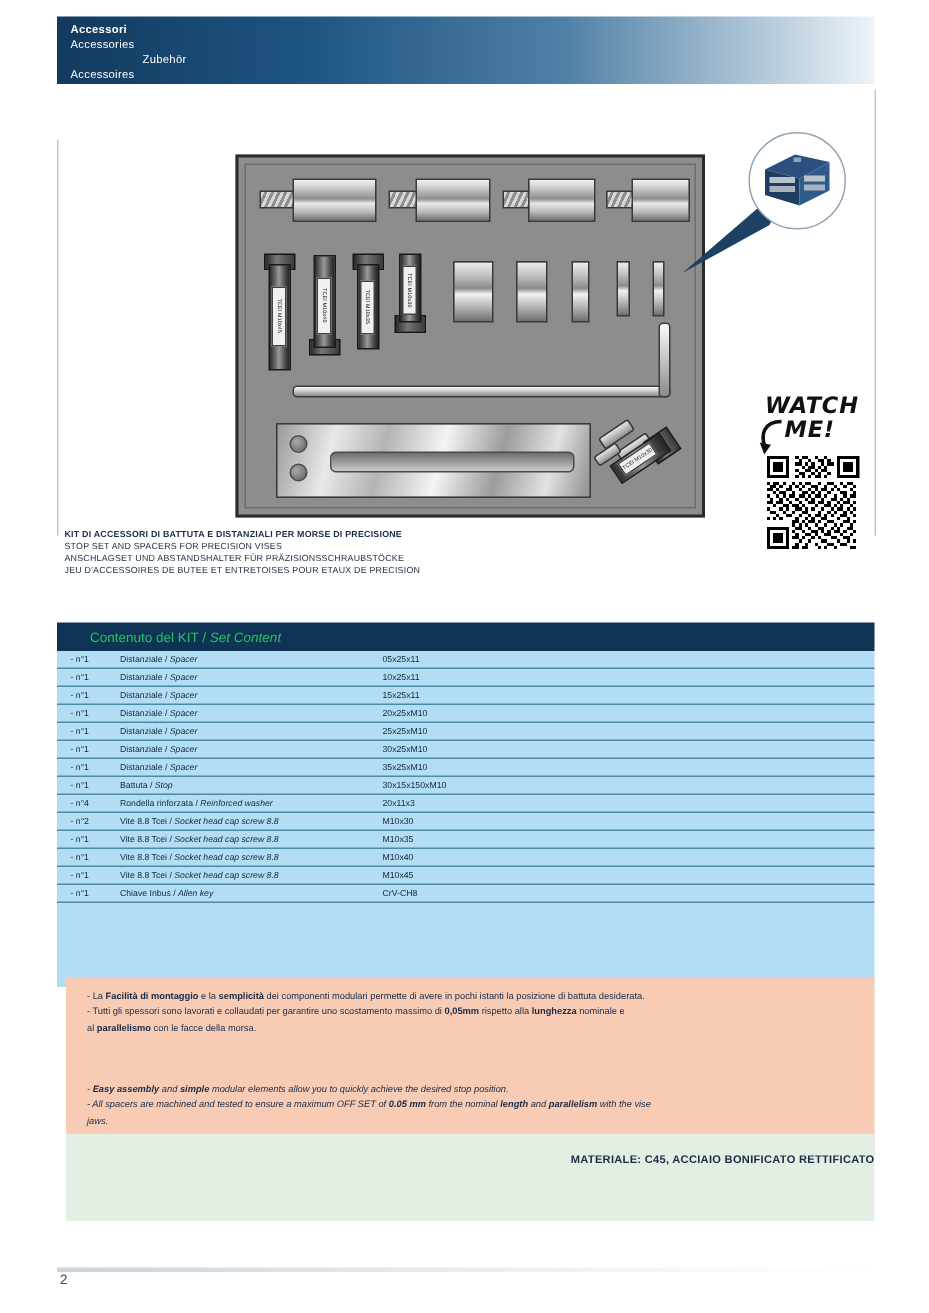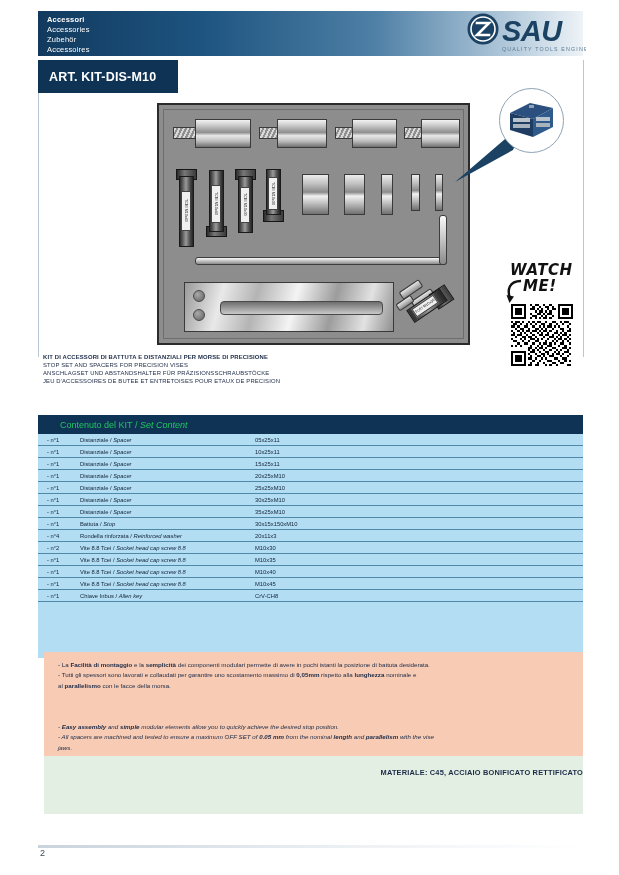--- a/index.html
+++ b/index.html
@@ -13,21 +13,21 @@
   
   .lang-band{
     position:absolute;left:38px;top:11px;width:545px;height:45px;
     background:linear-gradient(to right,#123a5e 0%,#1d5480 30%,#4f80a6 62%,#b9cede 88%,#eef3f7 100%);
   }
   .lang-band .l{
     position:absolute;left:9px;color:#ffffff;font-size:7.5px;letter-spacing:.2px;line-height:10.4px;
   }
   .lang-band .l0{top:3.5px;font-weight:bold;}
   .lang-band .l1{top:13.5px;}
-  .lang-band .l2{top:23.5px;}
+  .lang-band .l2{top:23.5px;margin-left:48px;}
   .lang-band .l3{top:33.5px;}
 
   
   .logo{position:absolute;left:466px;top:12px;width:120px;height:44px;}
   .logo svg{display:block;}
 
   
   .art-box{
     position:absolute;left:38px;top:60px;width:140px;height:33px;
     background:#0e3355;display:flex;align-items:center;
@@ -136,33 +136,21 @@
 
 <div class="page">
 
   <div class="lang-band">
     <div class="l l0">Accessori</div>
     <div class="l l1">Accessories</div>
     <div class="l l2">Zubehör</div>
     <div class="l l3">Accessoires</div>
   </div>
 
-  <div class="logo">
-    <svg width="120" height="44" viewBox="0 0 120 44">
-      <circle cx="17" cy="17" r="15.5" fill="#1b4263"></circle>
-      <circle cx="17" cy="17" r="12" fill="none" stroke="#ffffff" stroke-width="1.6"></circle>
-      <path d="M11 11 L23 11 L11 23 L23 23" fill="none" stroke="#ffffff" stroke-width="2.6" stroke-linecap="square"></path>
-      <text x="36" y="29" font-family="Liberation Sans, sans-serif" font-size="29" font-weight="bold" font-style="italic" fill="#1b4263" letter-spacing="-0.5">SAU</text>
-      <text x="36" y="39" font-family="Liberation Sans, sans-serif" font-size="5.3" fill="#5a7a93" letter-spacing="1.15">QUALITY TOOLS ENGINEERING</text>
-    </svg>
-  </div>
-
-  <div class="art-box">
-    <span>ART. KIT-DIS-M10</span>
-  </div>
+
 
   <div class="vrule"></div>
   <div class="vrule-left"></div>
 
   <div class="photo">
     <div class="inner"></div>
 
     <div class="part stopthread" style="left:14px;top:22px;width:26px;height:10px;"></div>
     <div class="part stopbody" style="left:36px;top:14px;width:54px;height:27px;"></div>
 

